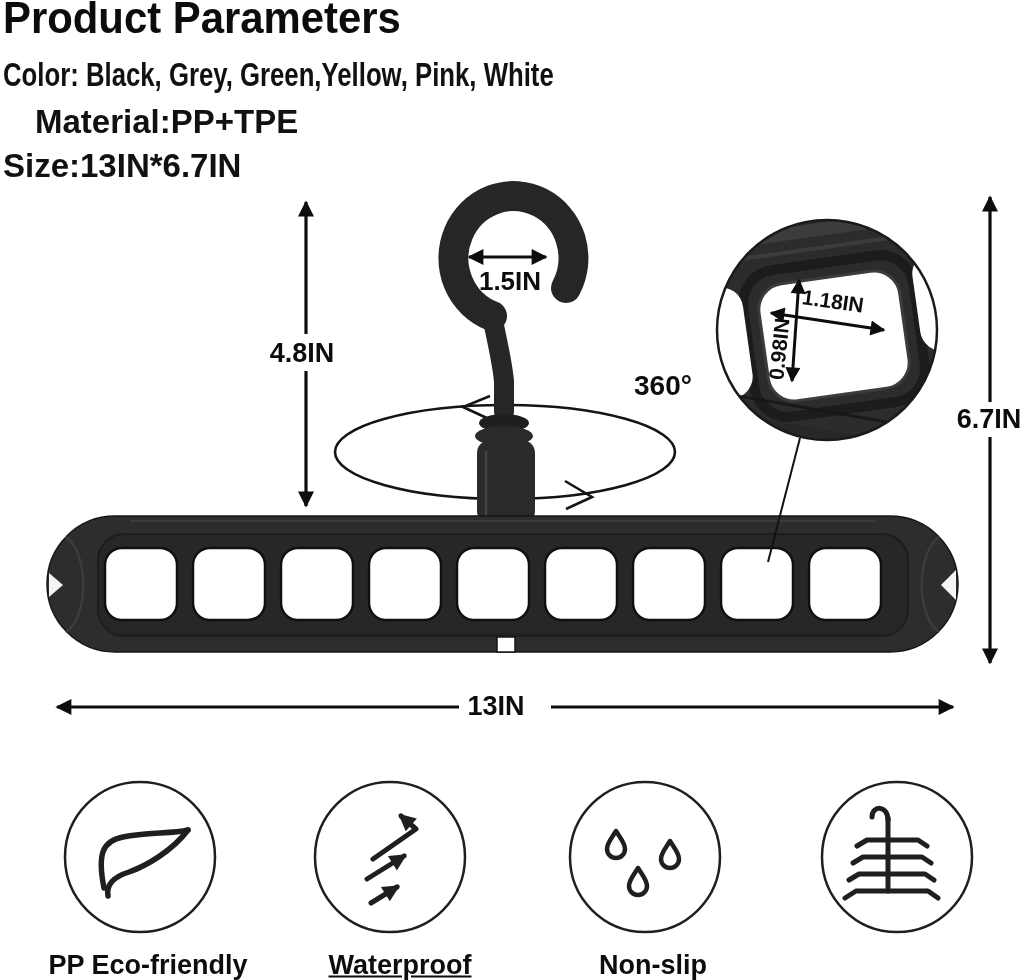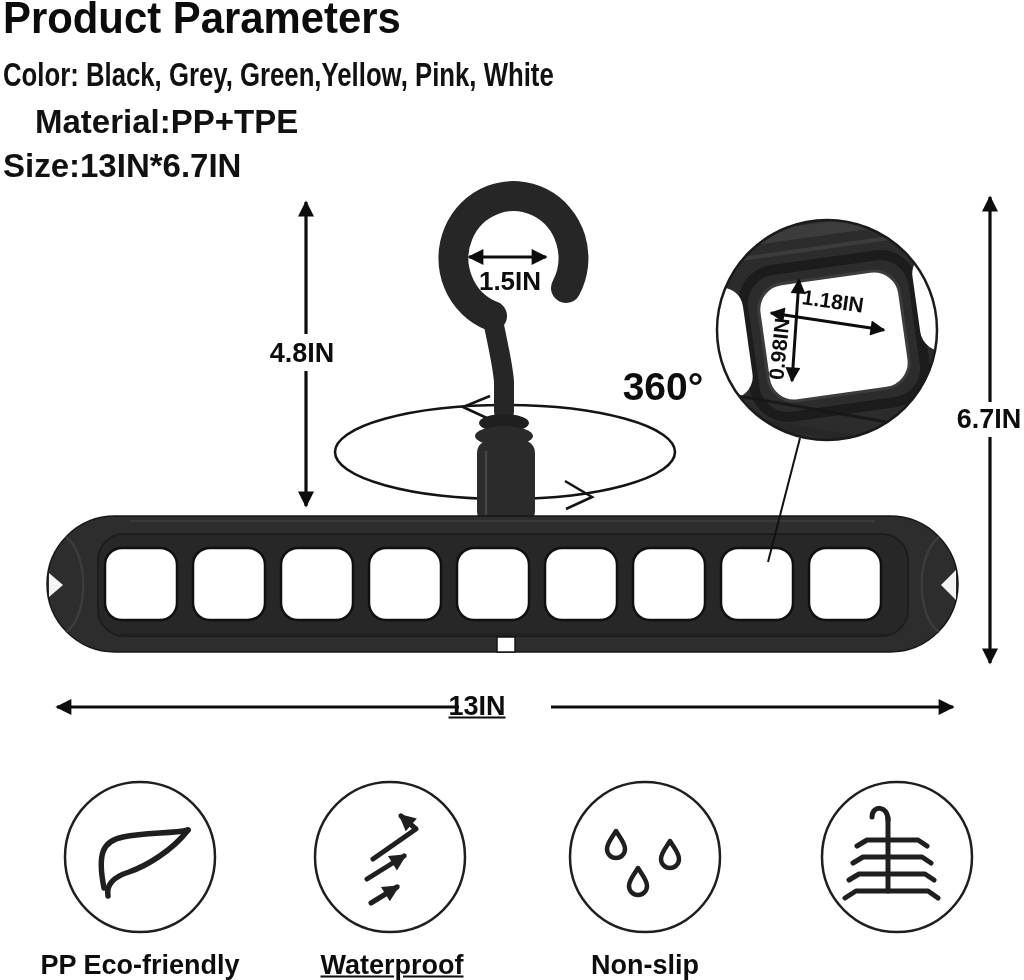--- a/index.html
+++ b/index.html
@@ -7,25 +7,25 @@
           font-family:"Liberation Sans", sans-serif;color:#111;padding-left:12px;}
   .abs{position:absolute;}
   .hdr{font-weight:bold;white-space:nowrap;line-height:1;transform-origin:left top;}
   #title{left:3px;top:-5px;font-size:45px;transform:scaleX(0.93);letter-spacing:0px;color:#0c0c0c;}
   #spec-color{left:3px;top:58px;font-size:33px;transform:scaleX(0.78);}
   #spec-material{left:3px;top:105px;font-size:33px;margin-left:32px;}
   #spec-size{left:3px;top:149px;font-size:33px;}
   .dim-label{position:absolute;font-weight:bold;font-size:27px;white-space:nowrap;
              transform:translate(-50%,-50%);color:#0d0d0d;line-height:1;}
   .dim-label.small{font-size:21px;}
-  #label-rotation{font-size:39px;}
+  #label-rotation{font-size:28px;}
   #label-hole-w{transform:translate(-50%,-50%) rotate(8deg);}
   #label-hole-h{transform:translate(-50%,-50%) rotate(-84deg);}
   .feat-label{position:absolute;font-weight:bold;font-size:27px;white-space:nowrap;
-              transform:translate(-50%,-50%);color:#0d0d0d;}
+              transform:translate(-50%,-50%);color:#0d0d0d;margin-left:8px;}
   svg{position:absolute;left:0;top:0;}
 </style>
 </head>
 <body>
 
 <div id="canvas">
 
   <svg width="1024" height="980" viewBox="0 0 1024 980">
     <defs>
       <marker id="ah" viewBox="0 0 10 10" refX="9" refY="5" markerWidth="8" markerHeight="5" orient="auto-start-reverse">
@@ -146,18 +146,18 @@
   <div id="spec-color" class="abs hdr">Color: Black, Grey, Green,Yellow, Pink, White</div>
   <div id="spec-material" class="abs hdr">Material:PP+TPE</div>
   <div id="spec-size" class="abs hdr">Size:13IN*6.7IN</div>
 
   <div class="dim-label" style="left:510px;top:281px;font-size:26px;">1.5IN</div>
   <div class="dim-label" style="left:302px;top:353px;">4.8IN</div>
   <div id="label-rotation" class="dim-label" style="left:663px;top:386px;">360°</div>
   <div id="label-hole-w" class="dim-label small" style="left:833px;top:301px;">1.18IN</div>
   <div id="label-hole-h" class="dim-label small" style="left:779px;top:349px;">0.98IN</div>
   <div class="dim-label" style="left:989px;top:419px;">6.7IN</div>
-  <div class="dim-label" style="left:477px;top:706px;text-decoration:underline;">13IN</div>
+  <div class="dim-label" style="left:496px;top:706px;">13IN</div>
 
   <div class="feat-label" style="left:140px;top:965px;">PP Eco-friendly</div>
   <div class="feat-label" style="left:392px;top:965px;text-decoration:underline;">Waterproof</div>
   <div class="feat-label" style="left:645px;top:965px;text-align:center;">Non-slip</div>
 </div>
 
 </body></html>

